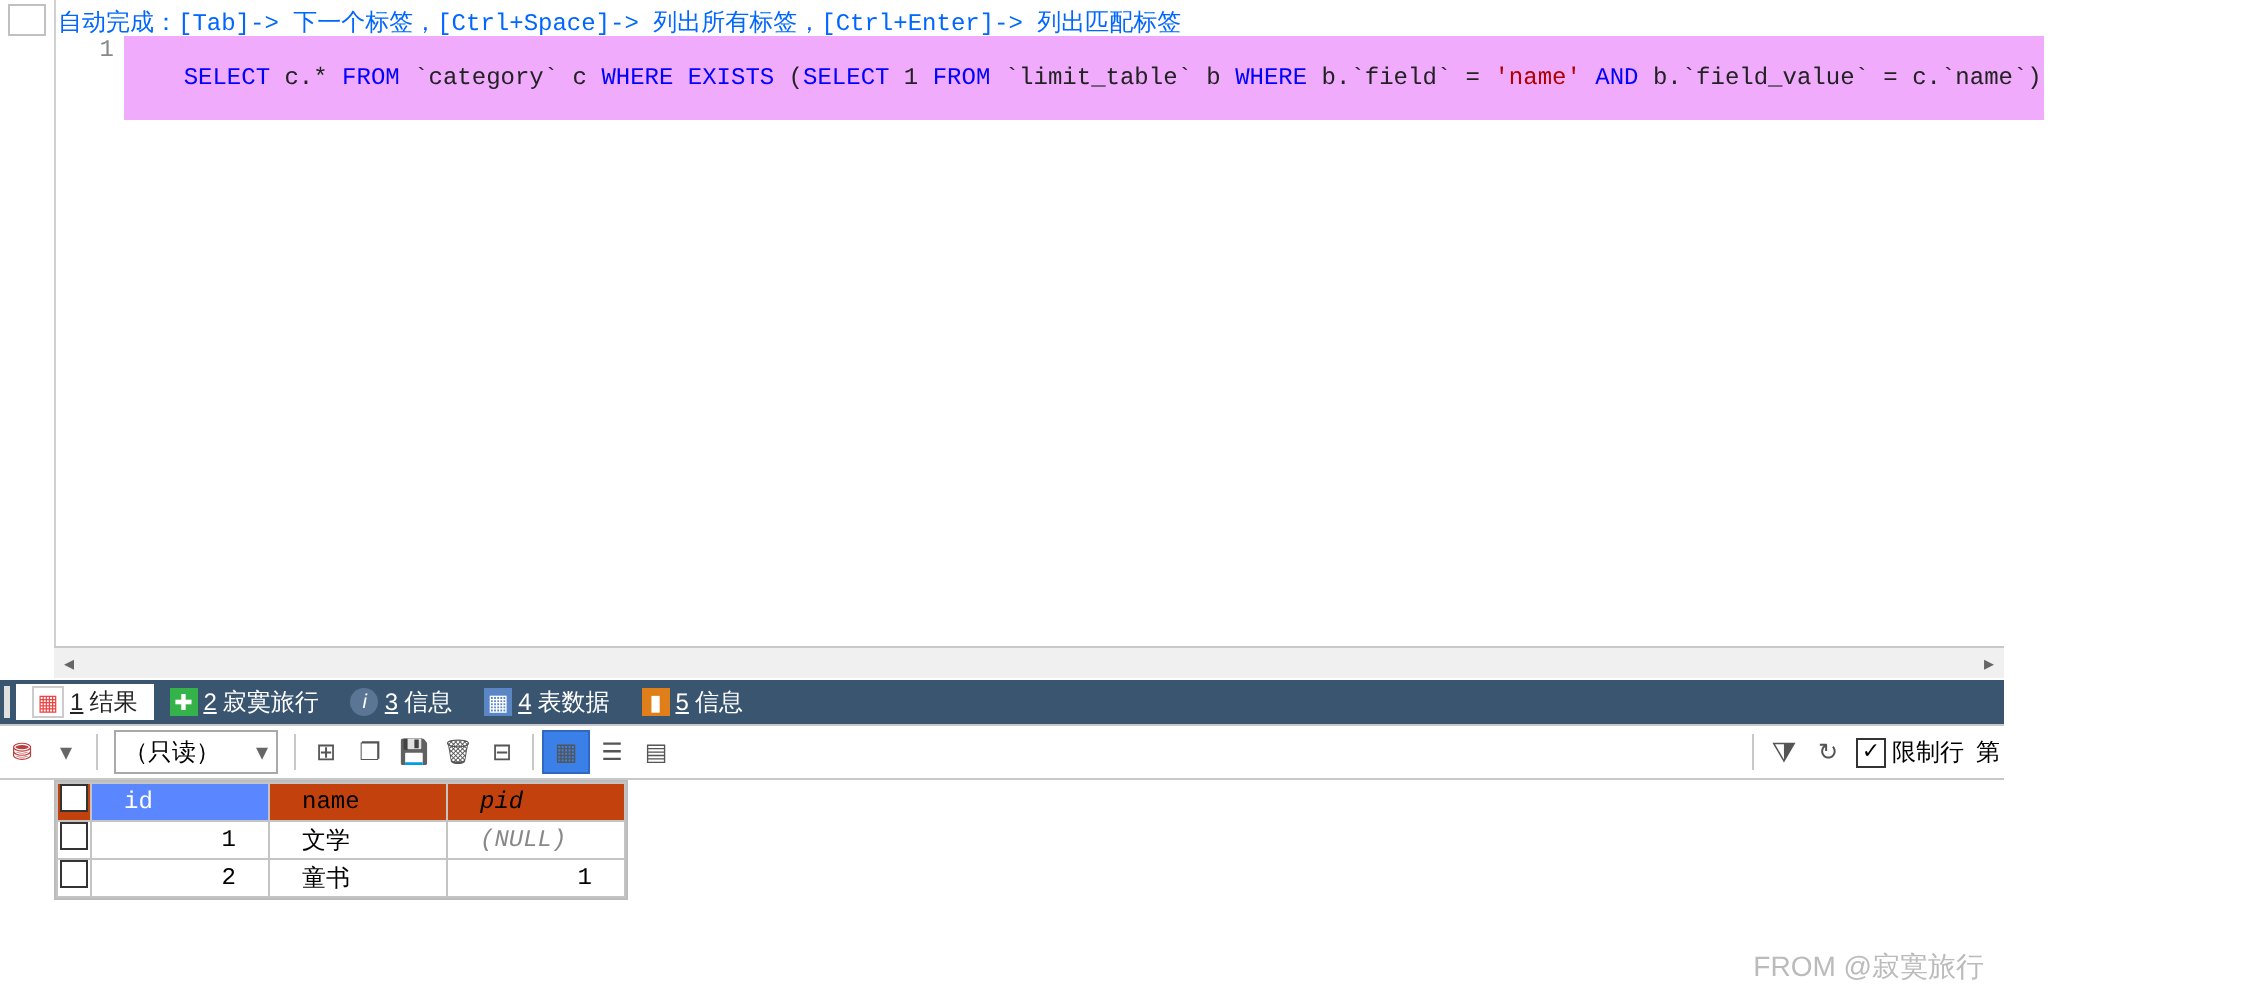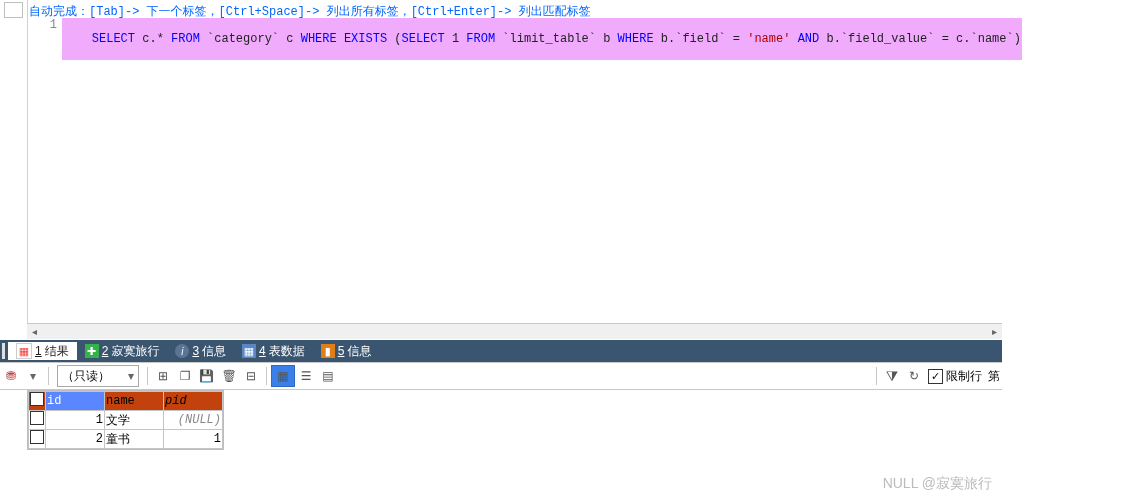--- a/index.html
+++ b/index.html
@@ -34,28 +34,28 @@
   .ico-grid{background:#3a80e8;color:#fff;border:1px solid #2e68bf;}
   .spacer{flex:1;}
   .right-tools{display:flex;align-items:center;margin-right:2px;}
   .funnel{color:#3da63d;font-size:14px;}
   .reload{color:#555;}
   .cb{width:13px;height:13px;border:1px solid #333;background:#fff;display:inline-flex;align-items:center;justify-content:center;margin:0 3px;}
   .cb.checked::after{content:"✓";font-size:11px;line-height:1;color:#000;}
 
   .grid{position:absolute;left:27px;top:390px;border:1px solid #bcbcbc;}
   .grid table{border-collapse:collapse;}
-  .grid th,.grid td{border:1px solid #c4c4c4;font-family:Consolas,Courier,monospace;font-size:12px;height:16px;padding:0 1px;}
+  .grid th,.grid td{border:1px solid #c4c4c4;font-family:Consolas,Courier,monospace;font-size:12px;height:16px;padding:0 16px;}
   .grid th{background:#c2410c;font-weight:normal;text-align:left;}
   .grid th.sel{background:#5a86ff;color:#fff;}
   .grid .cb-col{width:16px;text-align:center;padding:0;}
   .grid .cb-cell{width:12px;height:12px;border:1px solid #333;display:inline-block;background:#fff;}
   .grid .num{text-align:right;width:56px;}
   .grid .txt{text-align:left;width:56px;}
-  .grid .null{color:#888;font-style:italic;text-align:right;}
+  .grid .null{color:#888;font-style:italic;}
 
   .watermark{position:absolute;right:10px;bottom:10px;color:#bbb;font-size:14px;font-family:sans-serif;}
 </style>
 </head>
 <body>
 <div class="wrap">
 
   <div class="left-gutter">
     <div style="width:17px;height:14px;border:1px solid #c0c0c0;margin:2px auto 0;"></div>
   </div>
@@ -147,14 +147,14 @@
       <tr>
         <td class="cb-col"><span class="cb-cell"></span></td>
         <td class="num">2</td>
         <td class="txt">童书</td>
         <td class="num">1</td>
       </tr>
     </tbody>
       </table>
   </div>
 
-  <div class="watermark">NULL @寂寞旅行</div>
+  <div class="watermark">FROM @寂寞旅行</div>
 </div>
 
 </body></html>

